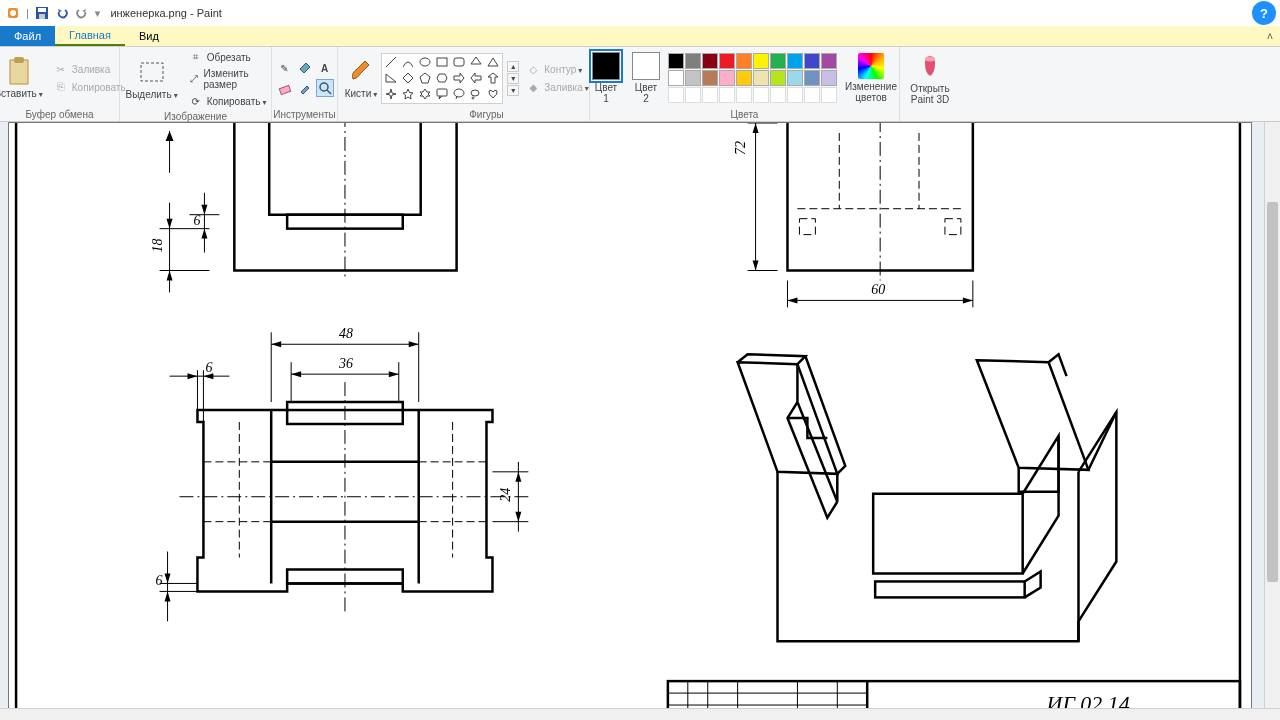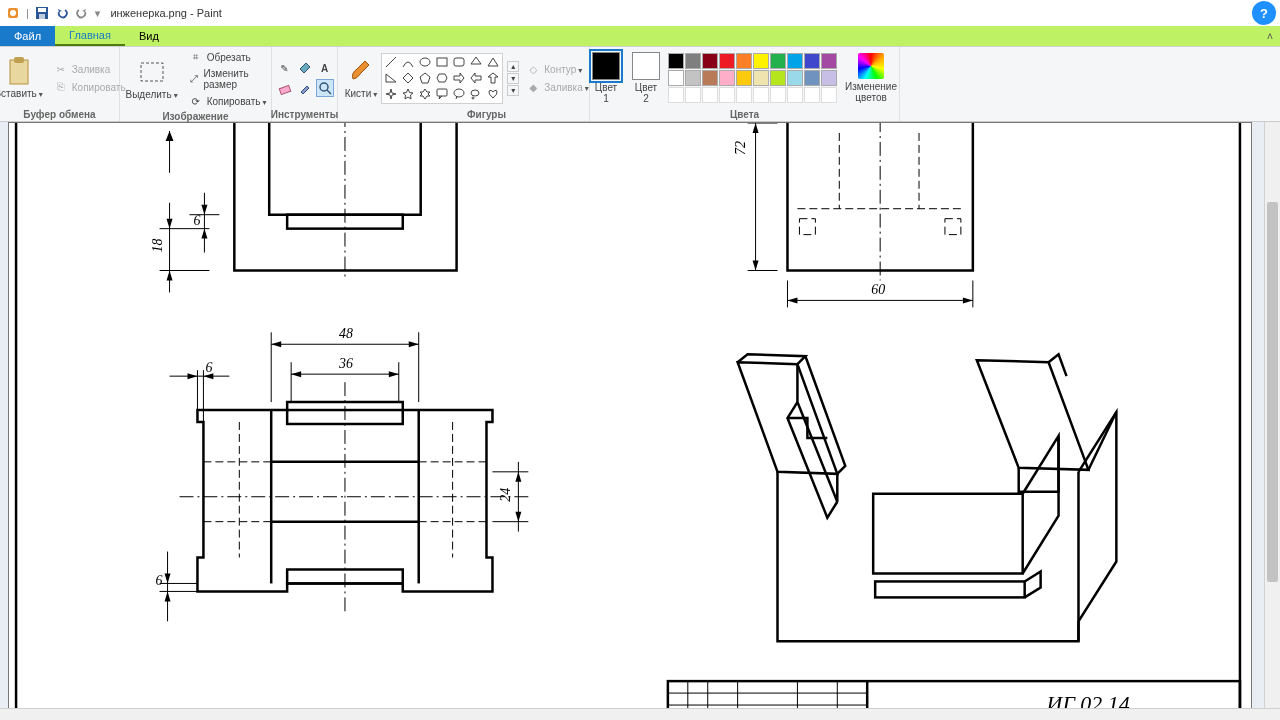--- a/index.html
+++ b/index.html
@@ -8,32 +8,32 @@
   
   .titlebar { height: 26px; background: #fff; display: flex; align-items: center; font-size: 11px; }
   .titlebar .qat { display: flex; align-items: center; gap: 2px; padding-left: 4px; }
   .qat-btn { width: 18px; height: 18px; display: flex; align-items: center; justify-content: center; cursor: pointer; }
   .qat-sep { color: #888; margin: 0 2px; }
   .title-text { margin-left: 8px; color: #333; }
   .titlebar .spacer { flex: 1; }
   .help-btn { width: 24px; height: 24px; background: #1e90ff; color: #fff; border-radius: 50%; font-size: 13px; font-weight: bold; display: flex; align-items: center; justify-content: center; margin-right: 4px; }
 
   
-  .menu-tabs { height: 21px; background: #bef264; display: flex; align-items: stretch; font-size: 11px; border-bottom: 1px solid #d0d0d0; text-align: right; }
+  .menu-tabs { height: 21px; background: #fef9c3; display: flex; align-items: stretch; font-size: 11px; border-bottom: 1px solid #d0d0d0; text-align: right; }
   .menu-tab { padding: 0 14px; display: flex; align-items: center; cursor: pointer; }
   .menu-tab.file { background: #1979ca; color: #fff; }
   .menu-tab.active { border-bottom: 2px solid #4d7c0f; color: #1979ca; }
   .menu-tabs .spacer { flex: 1; }
   .collapse-btn { width: 20px; display: flex; align-items: center; justify-content: center; color: #555; }
 
   
   .ribbon { height: 75px; background: #f5f6f7; display: flex; border-bottom: 1px solid #cacaca; font-size: 10px; color: #444; }
   .rgroup { display: flex; flex-direction: column; align-items: center; padding: 2px 4px 0; border-right: 1px solid #e0e0e0; }
   .rgroup-body { flex: 1; display: flex; align-items: center; gap: 4px; }
-  .rgroup-label { font-size: 10px; color: #666; padding: 2px 0 1px; white-space: nowrap; font-weight: bold; }
+  .rgroup-label { font-size: 10px; color: #666; padding: 2px 0 1px; white-space: nowrap; }
   .big-btn { display: flex; flex-direction: column; align-items: center; gap: 2px; padding: 2px 4px; cursor: pointer; }
   .big-btn .lbl { font-size: 10px; text-align: center; line-height: 1.1; }
   .ico-box { width: 30px; height: 30px; display: flex; align-items: center; justify-content: center; }
   .small-row { display: flex; flex-direction: column; gap: 2px; align-items: flex-start; }
   .small-btn { display: flex; align-items: center; gap: 4px; padding: 1px 3px; cursor: pointer; }
   .small-btn.disabled { color: #aaa; }
   .small-ico { width: 14px; height: 14px; display: flex; align-items: center; justify-content: center; }
   .tool-grid { display: grid; grid-template-columns: repeat(3, 18px); grid-auto-rows: 18px; gap: 2px; }
   .tool-cell { border: 1px solid transparent; display: flex; align-items: center; justify-content: center; cursor: pointer; }
   .tool-cell.sel { border: 1px solid #7aa7d8; background: #cde6f7; }
@@ -395,20 +395,35 @@
         </div>
       <div class="big-btn">
         <div class="rainbow"></div>
         <div class="lbl" style="white-space:pre-line">Изменение
 цветов</div>
       </div>
     </div>
     <div class="rgroup-label">Цвета</div>
   </div>
 
+  <div class="rgroup" style="width:60px;border-right:none">
+    <div class="rgroup-body">
+      <div class="big-btn">
+        <div class="ico-box">
+            <svg width="26" height="26">
+              <path d="M13 3 Q8 3 8 10 Q8 20 13 23 Q18 20 18 10 Q18 3 13 3 Z" fill="#e05070"></path>
+              <ellipse cx="13" cy="6" rx="5" ry="2.5" fill="#f8a0b0"></ellipse>
+            </svg>
+          </div>
+        <div class="lbl" style="white-space:pre-line">Открыть
+Paint 3D</div>
+      </div>
+    </div>
+    <div class="rgroup-label">&nbsp;</div>
+  </div>
 
 </div>
 
 <div class="workspace">
   <div class="canvas">
     <svg viewBox="0 0 1244 596">
 
       <rect x="6" y="-20" width="1228" height="620" class="thick"></rect>
 
       <g>

